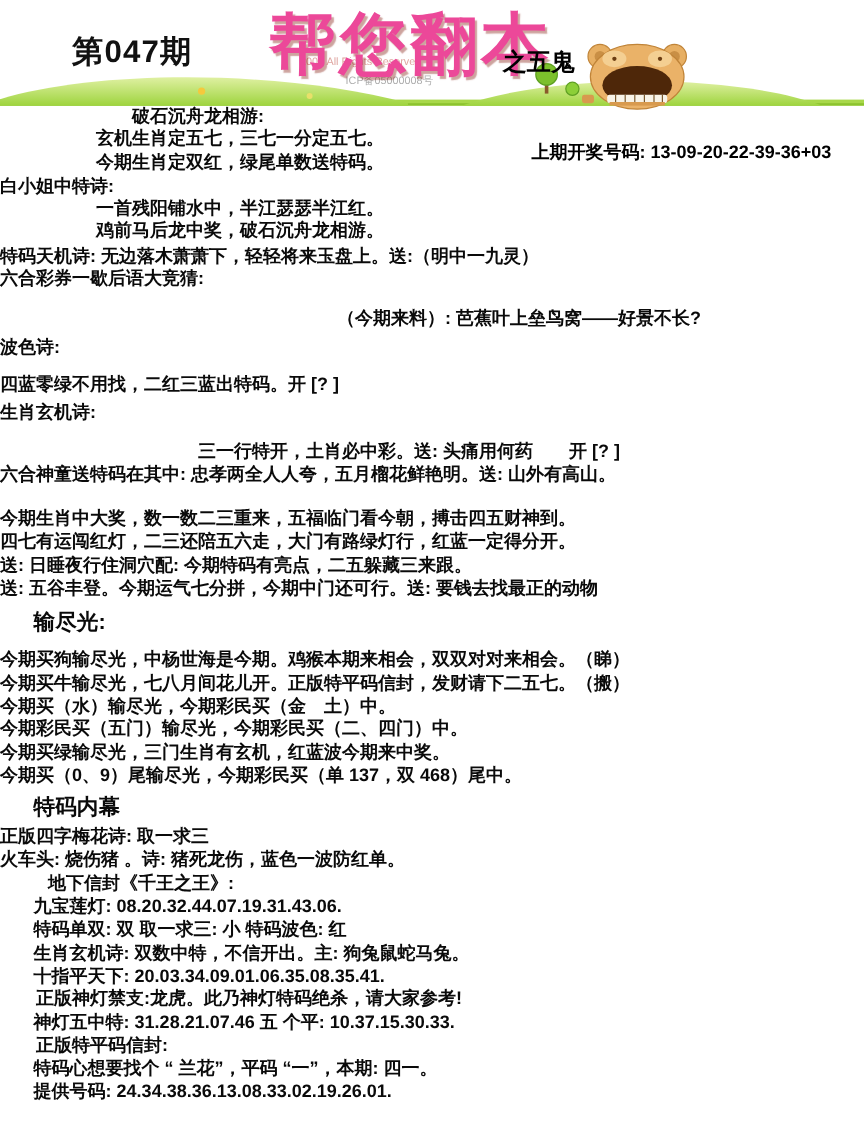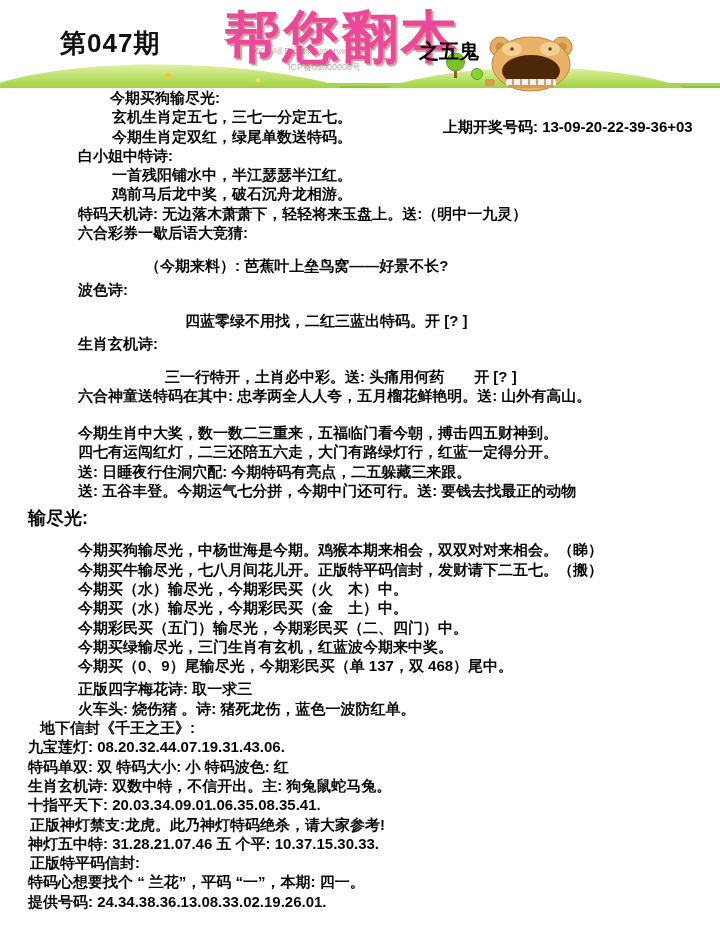--- a/index.html
+++ b/index.html
@@ -29,26 +29,26 @@
     position:absolute; left:443px; top:118px; font-size:15px; font-weight:bold;
     color:#000000; white-space:nowrap; z-index:4;
   }
   .content { position:absolute; left:0; top:88px; width:720px; z-index:2; }
   .ln {
     font-size:15px; font-weight:bold; line-height:19.3px; color:#0a0a0a;
     white-space:nowrap;
   }
   .hdr { font-size:18px; line-height:24px; }
   .i28 { padding-left:28px; }  .i70 { padding-left:30px; }
-  .i78 { padding-left:78px; }  .i100 { padding-left:40px; }
+  .i78 { }  .i100 { padding-left:40px; }
   .i110 { padding-left:110px; } .i145 { padding-left:145px; }
-  .i165 { padding-left:165px; } .i185 { padding-left:185px; }
-  .i192 { padding-left:112px; }
+  .i165 { padding-left:165px; } .i185 { }
+  .i192 { padding-left:80px;font-family:Liberation Serif, serif; }
   .g4 { margin-top:4px; } .g6 { margin-top:6px; } .g10 { margin-top:10px; }
-  .g12 { margin-top:12px; } .g13 { margin-top:13px; } .g14 { margin-top:14px; }
+  .g12 { margin-top:12px; } .g13 { margin-top:13px; } .g14 { margin-top:14px;text-align:center; }
   .g18 { margin-top:18px; }
 </style>
 </head>
 <body>
 
 <div class="header">
   <svg class="hillsvg" viewBox="0 0 720 100" xmlns="http://www.w3.org/2000/svg">
     <defs>
       <linearGradient id="g1" x1="0" y1="0" x2="0" y2="1">
         <stop offset="0" stop-color="#dff0a2"></stop>
@@ -94,51 +94,51 @@
   <div class="issue">第047期</div>
   <div class="wm1">2003 All Rights Reserved</div>
   <div class="wm2">ICP备05000008号</div>
   <div class="main-title">帮您翻本</div>
   <div class="title-suffix">之五鬼</div>
 </div>
 
 <div class="lastdraw">上期开奖号码: 13-09-20-22-39-36+03</div>
 
 <div class="content">
-  <div class="ln i110">今期买狗输尽光:</div>
+  <div class="ln i110">破石沉舟龙相游:</div>
   <div class="ln i192">玄机生肖定五七，三七一分定五七。</div>
   <div class="ln i192">今期生肖定双红，绿尾单数送特码。</div>
   <div class="ln i78">白小姐中特诗:</div>
   <div class="ln i192">一首残阳铺水中，半江瑟瑟半江红。</div>
   <div class="ln i192">鸡前马后龙中奖，破石沉舟龙相游。</div>
   <div class="ln i78">特码天机诗: 无边落木萧萧下，轻轻将来玉盘上。送:（明中一九灵）</div>
   <div class="ln i78">六合彩券一歇后语大竞猜:</div>
   <div class="ln i145 g14">（今期来料）: 芭蕉叶上垒鸟窝——好景不长?</div>
   <div class="ln i78 g4">波色诗:</div>
   <div class="ln i185 g12">四蓝零绿不用找，二红三蓝出特码。开 [? ]</div>
   <div class="ln i78 g4">生肖玄机诗:</div>
   <div class="ln i165 g13">三一行特开，土肖必中彩。送: 头痛用何药　　开 [? ]</div>
   <div class="ln i78">六合神童送特码在其中: 忠孝两全人人夸，五月榴花鲜艳明。送: 山外有高山。</div>
   <div class="ln i78 g18">今期生肖中大奖，数一数二三重来，五福临门看今朝，搏击四五财神到。</div>
   <div class="ln i78">四七有运闯红灯，二三还陪五六走，大门有路绿灯行，红蓝一定得分开。</div>
   <div class="ln i78">送: 日睡夜行住洞穴配: 今期特码有亮点，二五躲藏三来跟。</div>
   <div class="ln i78">送: 五谷丰登。今期运气七分拼，今期中门还可行。送: 要钱去找最正的动物</div>
   <div class="ln hdr i28 g6">输尽光:</div>
   <div class="ln i78 g10">今期买狗输尽光，中杨世海是今期。鸡猴本期来相会，双双对对来相会。（睇）</div>
   <div class="ln i78">今期买牛输尽光，七八月间花儿开。正版特平码信封，发财请下二五七。（搬）</div>
-  <div class="ln i78">今期买（水）输尽光，今期彩民买（火　木）中。</div>
   <div class="ln i78">今期买（水）输尽光，今期彩民买（金　土）中。</div>
   <div class="ln i78">今期彩民买（五门）输尽光，今期彩民买（二、四门）中。</div>
   <div class="ln i78">今期买绿输尽光，三门生肖有玄机，红蓝波今期来中奖。</div>
   <div class="ln i78">今期买（0、9）尾输尽光，今期彩民买（单 137，双 468）尾中。</div>
+  <div class="ln hdr i28 g4">特码内幕</div>
   <div class="ln i78 g4">正版四字梅花诗: 取一求三</div>
   <div class="ln i78">火车头: 烧伤猪 。诗: 猪死龙伤，蓝色一波防红单。</div>
   <div class="ln i100">地下信封《千王之王》:</div>
   <div class="ln i28">九宝莲灯: 08.20.32.44.07.19.31.43.06.</div>
-  <div class="ln i28">特码单双: 双 特码大小: 小 特码波色: 红</div>
+  <div class="ln i28">特码单双: 双 取一求三: 小 特码波色: 红</div>
   <div class="ln i28">生肖玄机诗: 双数中特，不信开出。主: 狗兔鼠蛇马兔。</div>
   <div class="ln i28">十指平天下: 20.03.34.09.01.06.35.08.35.41.</div>
   <div class="ln i70">正版神灯禁支:龙虎。此乃神灯特码绝杀，请大家参考!</div>
   <div class="ln i28">神灯五中特: 31.28.21.07.46 五 个平: 10.37.15.30.33.</div>
   <div class="ln i70">正版特平码信封:</div>
   <div class="ln i28">特码心想要找个 “ 兰花”，平码 “一”，本期: 四一。</div>
   <div class="ln i28">提供号码: 24.34.38.36.13.08.33.02.19.26.01.</div>
 </div>
 
 </body></html>

